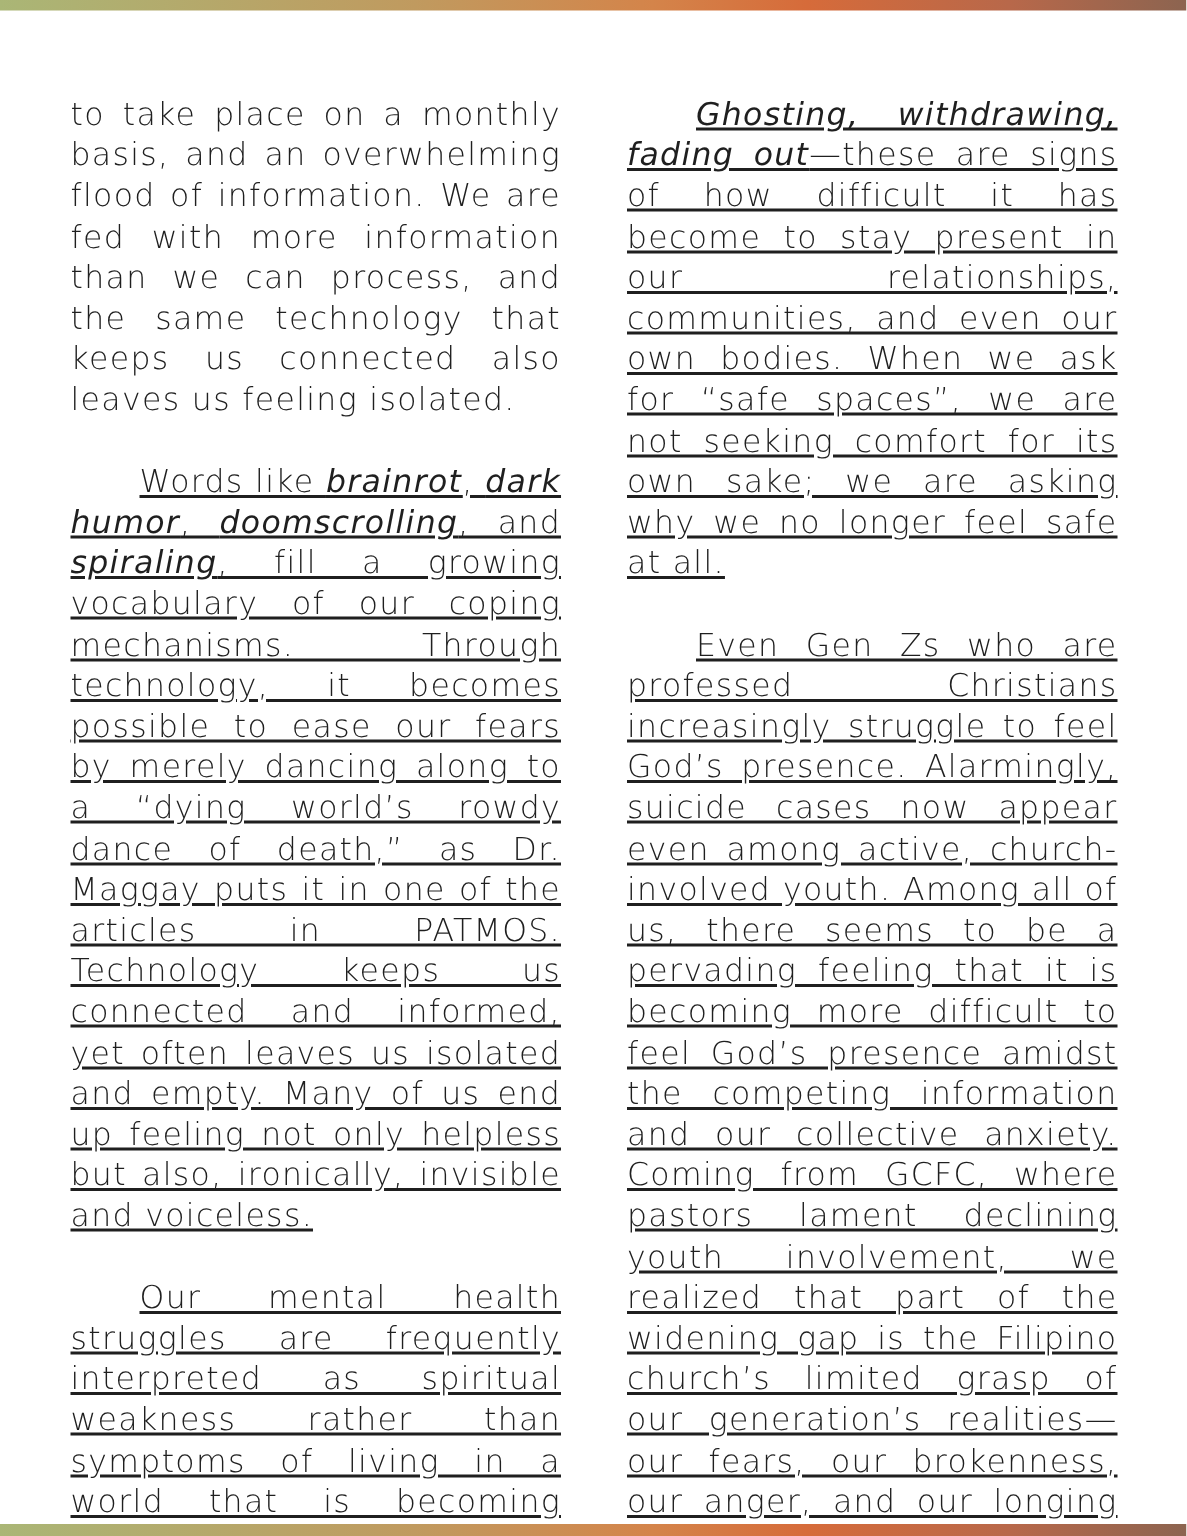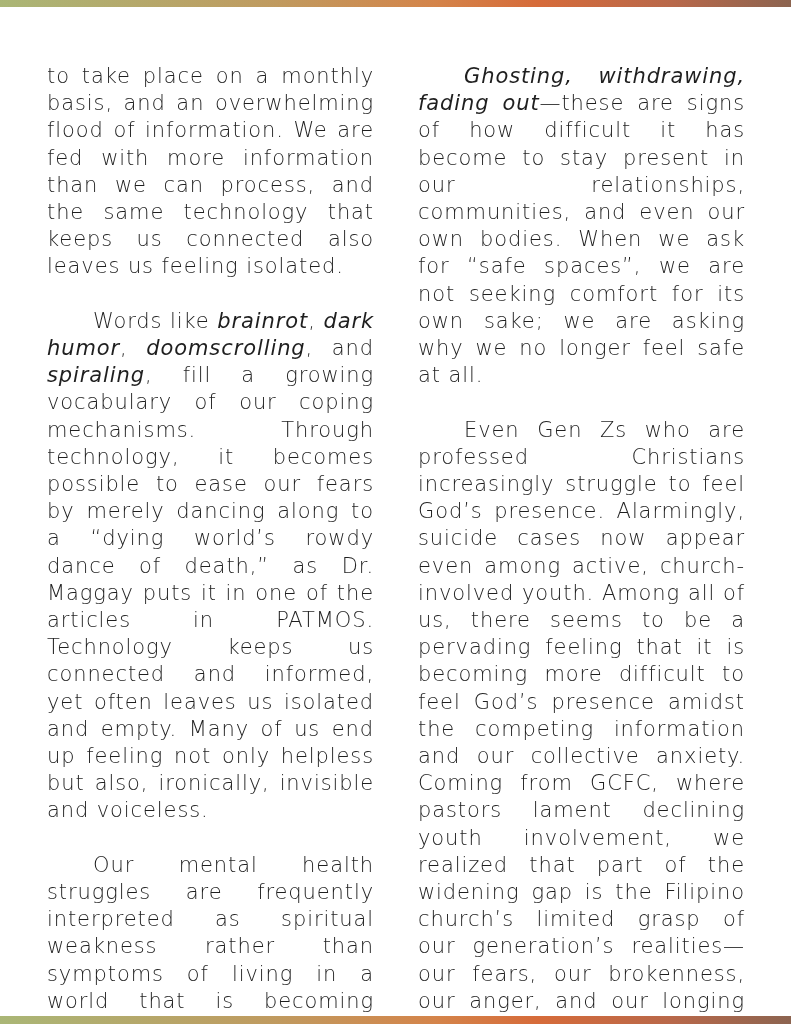--- a/index.html
+++ b/index.html
@@ -18,21 +18,21 @@
   .col {
     position: absolute; top: 63px; width: 327px;
     font-size: 21px; line-height: 27.2px;
     letter-spacing: 0.9px;
     text-align: justify;
     font-weight: 300;
   }
   .col.left { left: 47px; }
   .col.right { left: 418px; }
   .col p { margin: 0 0 27.2px 0; }
-  .col p.indent { text-indent: 46px; }
+  .col p.indent { text-indent: 46px; text-decoration: underline; }
   .col em { font-style: italic; }
 </style>
 </head>
 <body>
 
 <div class="bar top"></div>
 
 <div class="col left">
   <p>to take place on a monthly basis, and an overwhelming flood of information. We are fed with more information than we can process, and the same technology that keeps us connected also leaves us feeling isolated.</p>
   <p class="indent"><span>Words like </span><em>brainrot</em><span>, </span><em>dark humor</em><span>, </span><em>doomscrolling</em><span>, and </span><em>spiraling</em><span>, fill a growing vocabulary of our coping mechanisms. Through technology, it becomes possible to ease our fears by merely dancing along to a “dying world’s rowdy dance of death,” as Dr. Maggay puts it in one of the articles in PATMOS. Technology keeps us connected and informed, yet often leaves us isolated and empty. Many of us end up feeling not only helpless but also, ironically, invisible and voiceless.</span></p>

